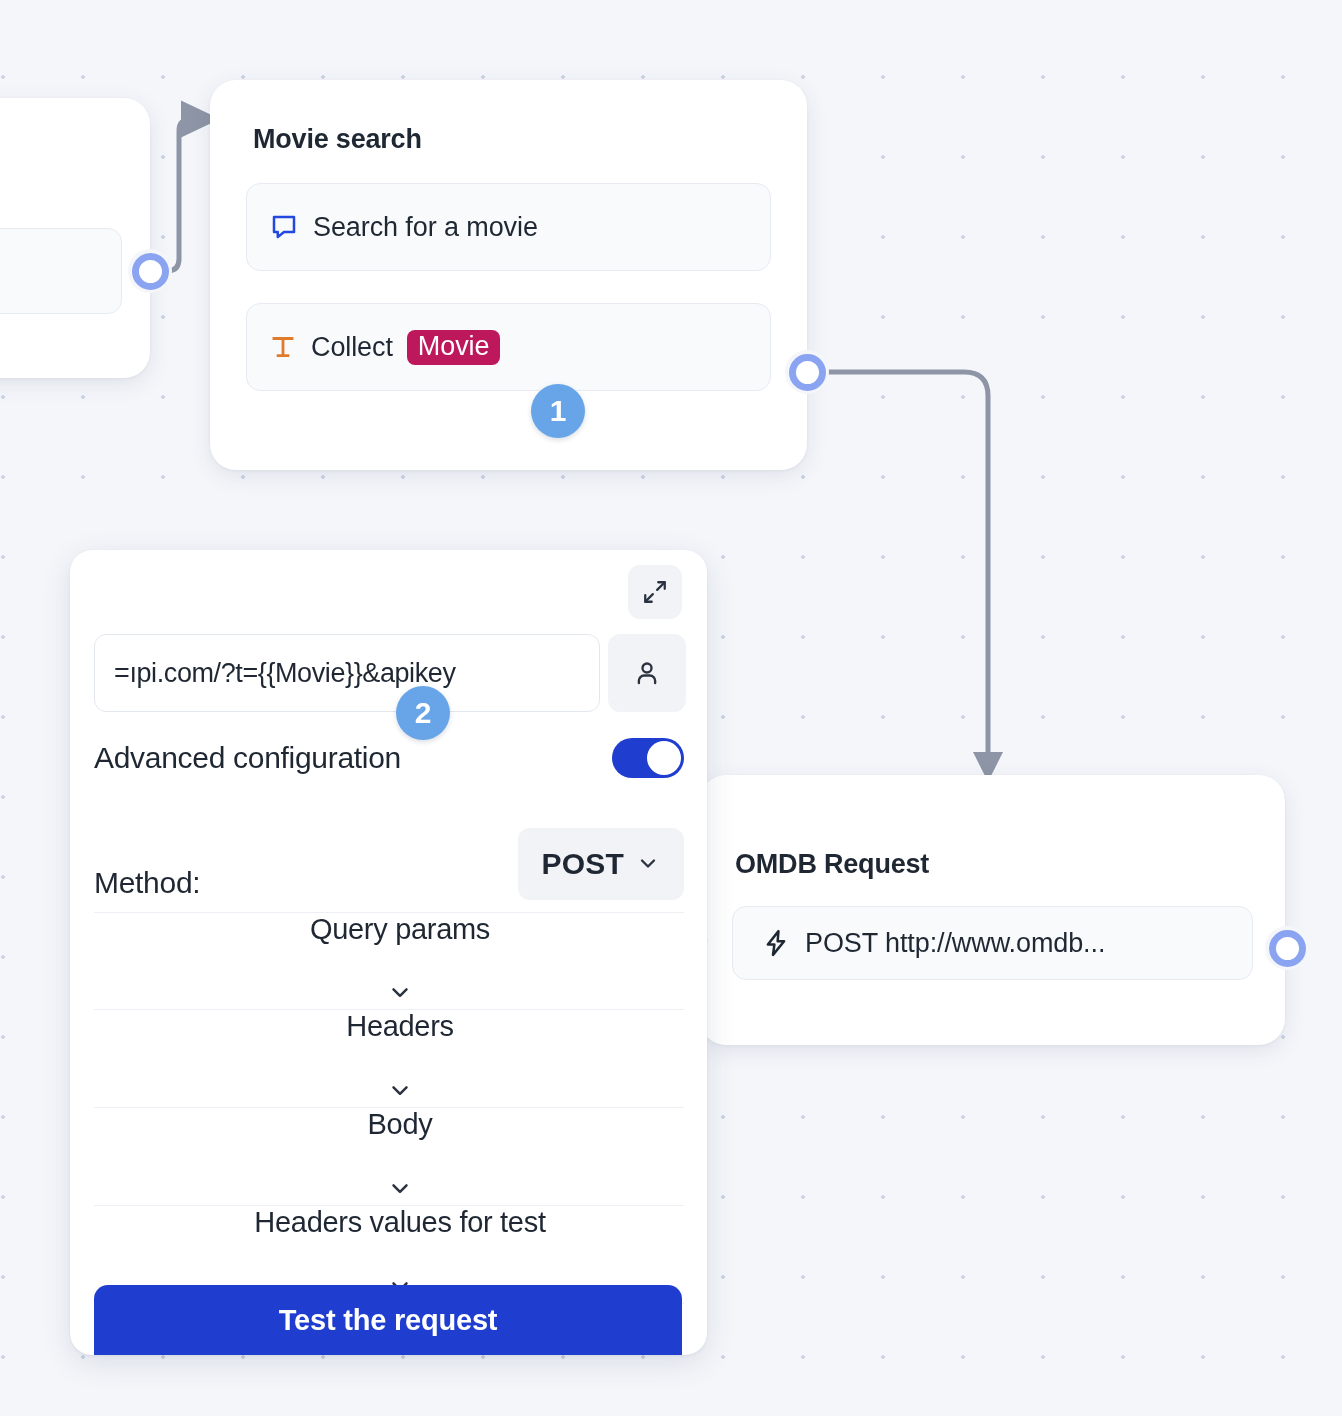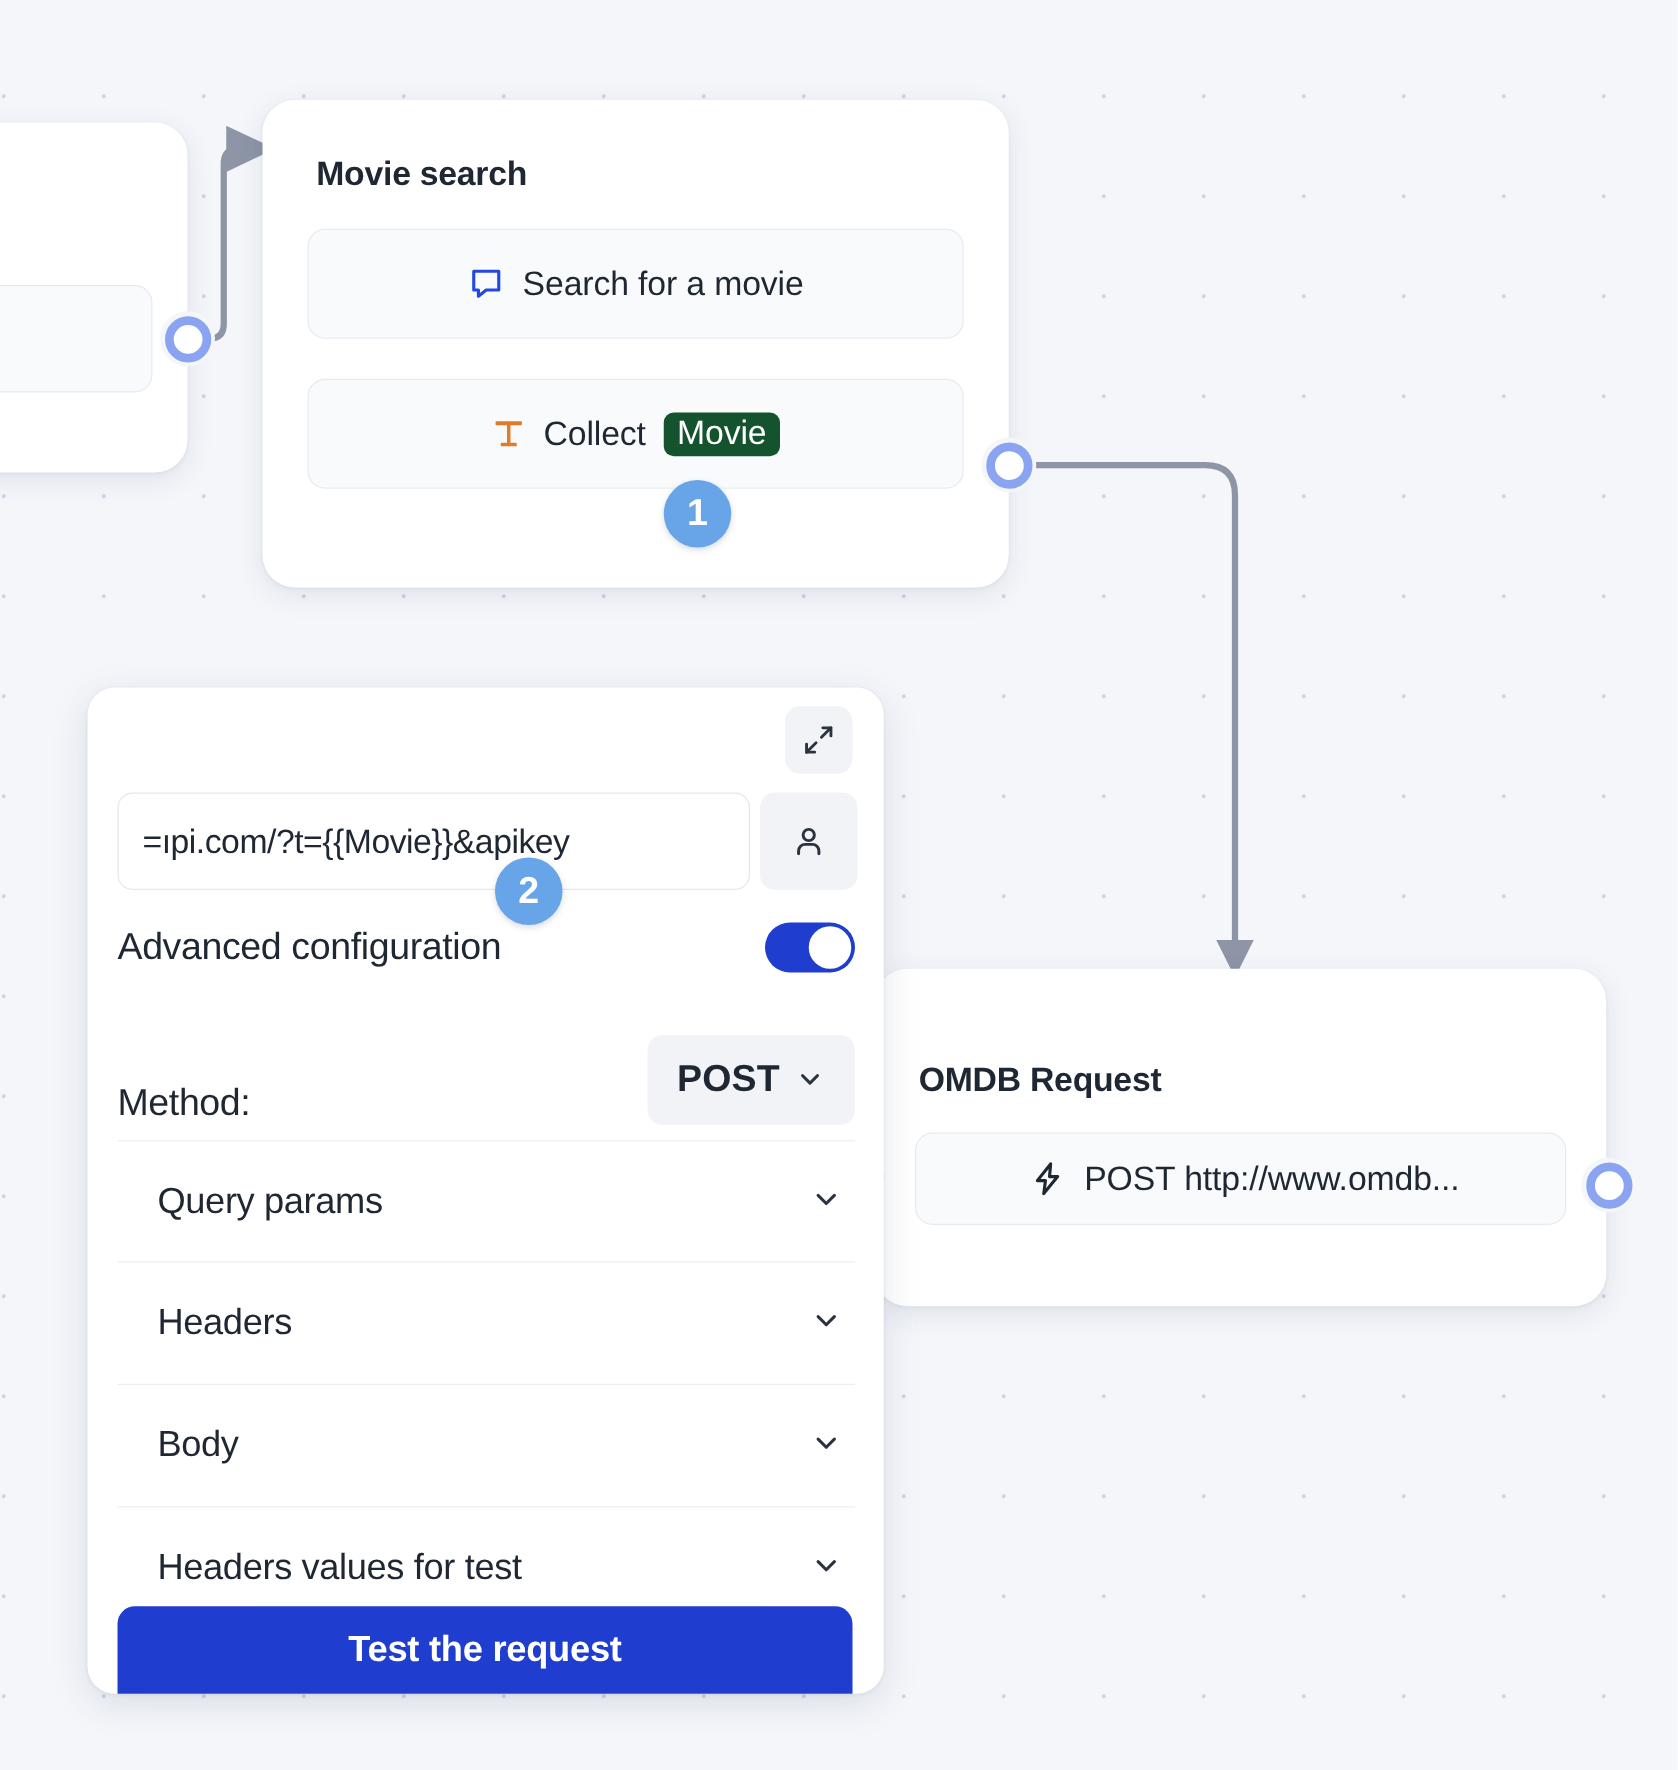--- a/index.html
+++ b/index.html
@@ -38,21 +38,20 @@
     align-items: center;
     gap: 14px;
     background: #f8fafc;
     border: 1px solid #e7ebf1;
     border-radius: 14px;
     padding: 0 22px;
     height: 88px;
     font-size: 27px;
     color: #1f2733;
     letter-spacing: -0.1px;
-    justify-content: center;
   }
   .row-icon { display: flex; align-items: center; justify-content: center; flex: 0 0 auto; }
 
   
   #node-trigger {
     left: -160px; top: 98px;
     width: 310px; height: 280px;
   }
   #node-trigger .inner-stub {
     position: absolute;
@@ -66,21 +65,21 @@
   
   #node-movie-search {
     left: 210px; top: 80px;
     width: 597px; height: 390px;
     padding: 34px 36px;
   }
   #node-movie-search .node-title { margin: 10px 0 28px 7px; }
   #node-movie-search .node-row + .node-row { margin-top: 32px; }
 
   .var-chip {
-    background: #14532d;
+    background: #be185d;
     color: #ffffff;
     border-radius: 8px;
     padding: 3px 11px 5px;
     font-size: 27px;
     line-height: 1;
     letter-spacing: -0.1px;
   }
 
   
   #node-omdb {
@@ -231,20 +230,21 @@
     font-size: 30px; font-weight: 700; color: #1f2733; letter-spacing: 0.2px;
   }
 
   .accordion { position: absolute; left: 24px; top: 362px; width: 590px; }
   .acc-item {
     height: 98px;
     display: flex; align-items: center; justify-content: space-between;
     border-bottom: 1px solid #eceff4;
     padding: 0 10px 0 32px;
     cursor: pointer;
+    flex-direction: column;
   }
   .acc-item:first-child { border-top: 1px solid #eceff4; }
   .acc-label { font-size: 29px; color: #1f2733; letter-spacing: -0.3px; }
 
   .test-btn {
     position: absolute;
     left: 94px; top: 1285px;
     width: 588px; height: 70px;
     background: #1f3ecf;
     color: #ffffff;

